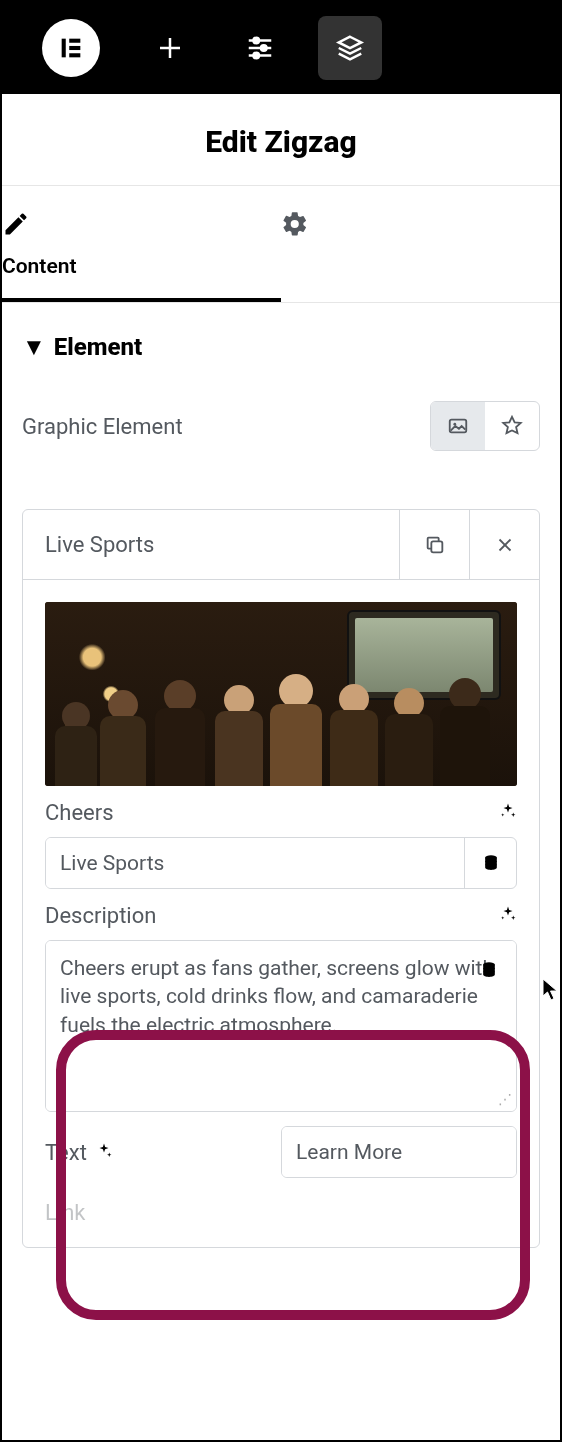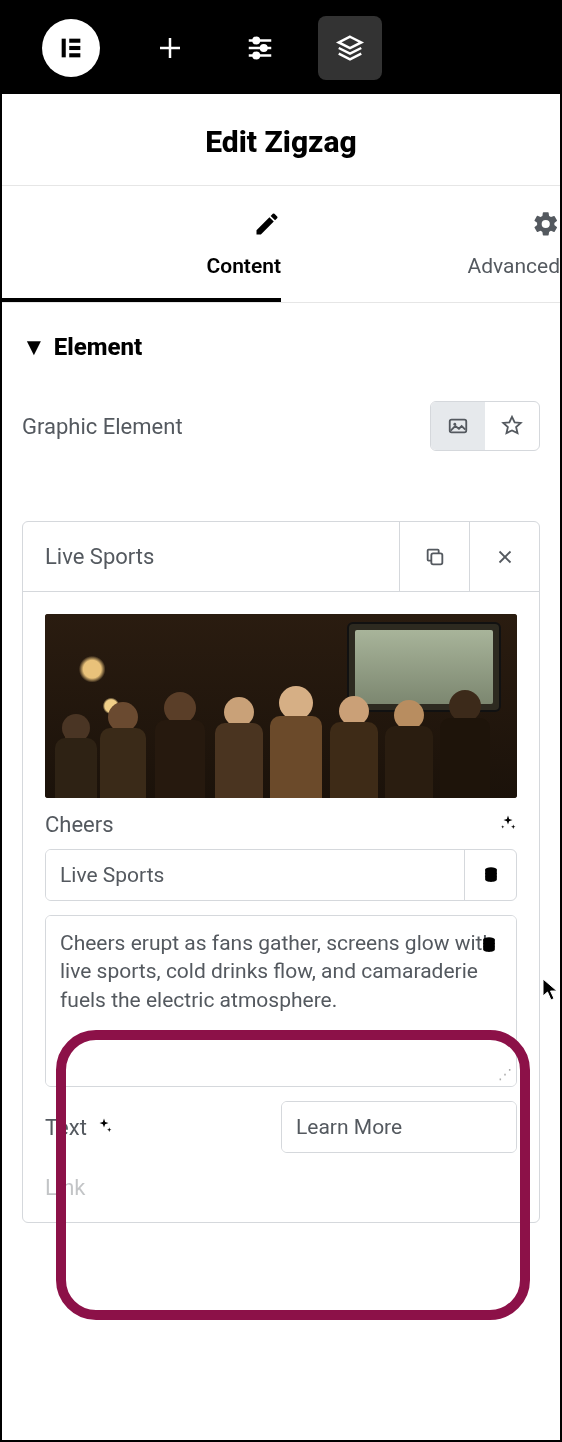--- a/index.html
+++ b/index.html
@@ -44,21 +44,21 @@
     text-align: center;
     padding: 30px 0 26px;
     border-bottom: 1px solid #e6e6e6;
   }
   .tabs {
     display: flex;
     border-bottom: 1px solid #e6e6e6;
   }
   .tab {
     flex: 1;
-    text-align: right;
+    text-align: left;
     padding: 24px 0 20px;
     cursor: pointer;
     color: #54595f;
   }
   .tab.active {
     color: #000;
     border-bottom: 4px solid #000;
     font-weight: 600;
   }
   .tab-icon { margin-bottom: 12px; }
@@ -82,21 +82,21 @@
   .toggle-group { display: flex; border: 1px solid #d5d8dc; border-radius: 6px; overflow: hidden; }
   .toggle-btn {
     width: 54px; height: 48px;
     display: flex; align-items: center; justify-content: center;
   }
   .toggle-btn.active { background: #e6e9ec; }
   .toggle-btn svg { width: 22px; height: 22px; stroke: #54595f; fill: none; stroke-width: 2; }
   .item-card {
     border: 1px solid #d5d8dc;
     border-radius: 6px;
-    margin: 36px 20px 0;
+    margin: 24px 20px 0;
   }
   .item-header {
     display: flex;
     border-bottom: 1px solid #d5d8dc;
   }
   .item-title {
     flex: 1;
     padding: 22px 22px;
     font-size: 22px;
     color: #54595f;
@@ -237,21 +237,20 @@
         </svg>
     </div>
     <div class="tab-label">Content</div>
   </div>
   <div class="tab">
     <div class="tab-icon">
       <svg viewBox="0 0 24 24" fill="#54595f">
           <path d="M19.14,12.94a7.14,7.14,0,0,0,.05-.94,7.14,7.14,0,0,0-.05-.94l2.11-1.65a.5.5,0,0,0,.12-.64l-2-3.46a.5.5,0,0,0-.61-.22l-2.49,1a7,7,0,0,0-1.62-.94l-.38-2.65A.5.5,0,0,0,13.78,2H9.78a.5.5,0,0,0-.49.42L8.91,5.07a7,7,0,0,0-1.62.94l-2.49-1a.5.5,0,0,0-.61.22l-2,3.46a.5.5,0,0,0,.12.64L4.42,11a7.14,7.14,0,0,0-.05.94,7.14,7.14,0,0,0,.05.94L2.31,14.53a.5.5,0,0,0-.12.64l2,3.46a.5.5,0,0,0,.61.22l2.49-1a7,7,0,0,0,1.62.94l.38,2.65a.5.5,0,0,0,.49.42h4a.5.5,0,0,0,.49-.42l.38-2.65a7,7,0,0,0,1.62-.94l2.49,1a.5.5,0,0,0,.61-.22l2-3.46a.5.5,0,0,0-.12-.64ZM11.78,15.5A3.5,3.5,0,1,1,15.28,12,3.5,3.5,0,0,1,11.78,15.5Z"></path>
         </svg>
     </div>
-    <div class="tab-label">Advanced</div>
   </div>
 </div>
 
 <div class="section">
   <div class="section-header">
     <span class="section-arrow">▼</span>
     <span>Element</span>
   </div>
   <div class="row">
     <span class="row-label">Graphic Element</span>
@@ -345,20 +344,30 @@
       <div class="input-db">
         <svg viewBox="0 0 24 24" fill="#000">
             <ellipse cx="12" cy="5.5" rx="7" ry="2.8"></ellipse>
             <path d="M5 5.5v4c0 1.5 3.1 2.8 7 2.8s7-1.3 7-2.8v-4"></path>
             <path d="M5 9.5v4c0 1.5 3.1 2.8 7 2.8s7-1.3 7-2.8v-4"></path>
             <path d="M5 13.5v4c0 1.5 3.1 2.8 7 2.8s7-1.3 7-2.8v-4"></path>
           </svg>
       </div>
     </div>
 
+    <div class="field-label-row">
+      <span class="field-label">Description</span>
+      <span class="ai-icon">
+        <svg viewBox="0 0 24 24" fill="#000">
+            <path d="M12 2l1.5 4.5L18 8l-4.5 1.5L12 14l-1.5-4.5L6 8l4.5-1.5z"></path>
+            <path d="M19 14l.8 2.2L22 17l-2.2.8L19 20l-.8-2.2L16 17l2.2-.8z"></path>
+            <path d="M5 15l.6 1.6L7.2 17l-1.6.6L5 19.2l-.6-1.6L2.8 17l1.6-.4z"></path>
+          </svg>
+      </span>
+    </div>
     <div class="input-wrap textarea-wrap">
       <textarea style="">Cheers erupt as fans gather, screens glow with live sports, cold drinks flow, and camaraderie fuels the electric atmosphere.</textarea>
       <div class="input-db">
         <svg viewBox="0 0 24 24" fill="#000">
             <ellipse cx="12" cy="5.5" rx="7" ry="2.8"></ellipse>
             <path d="M5 5.5v4c0 1.5 3.1 2.8 7 2.8s7-1.3 7-2.8v-4"></path>
             <path d="M5 9.5v4c0 1.5 3.1 2.8 7 2.8s7-1.3 7-2.8v-4"></path>
             <path d="M5 13.5v4c0 1.5 3.1 2.8 7 2.8s7-1.3 7-2.8v-4"></path>
           </svg>
       </div>

